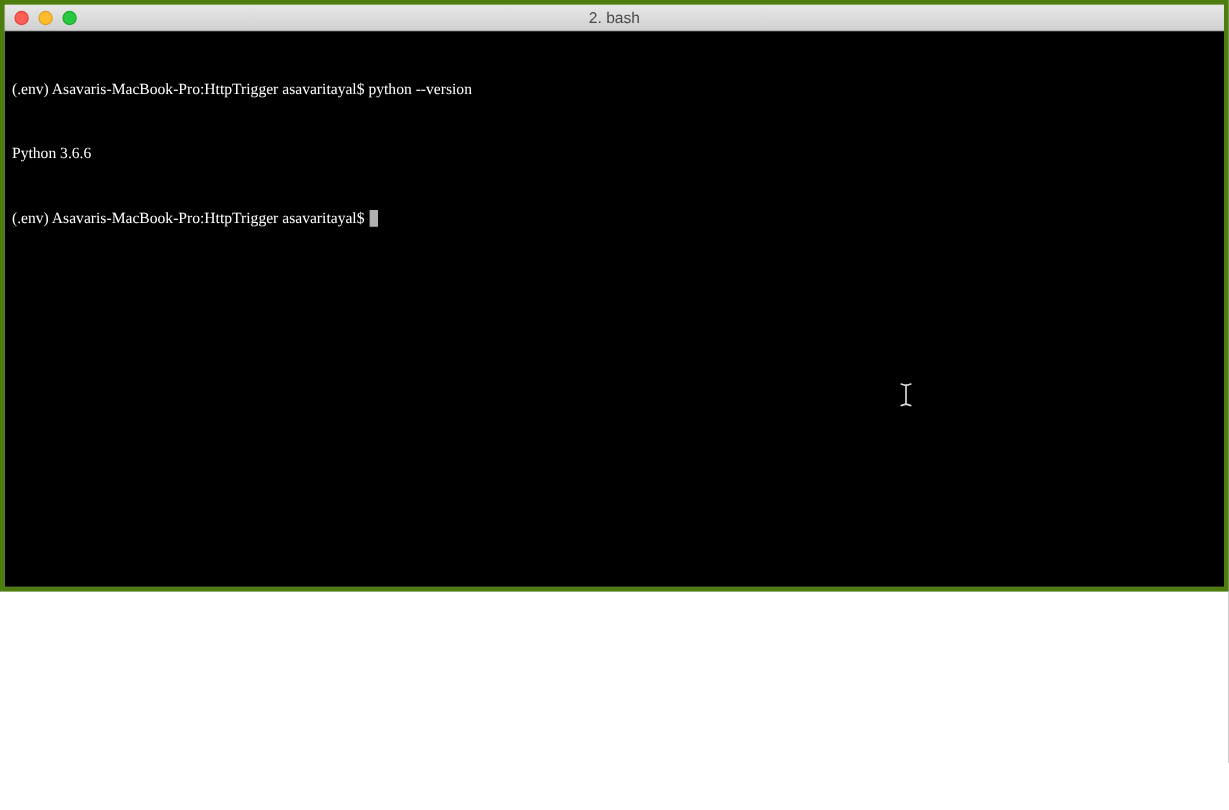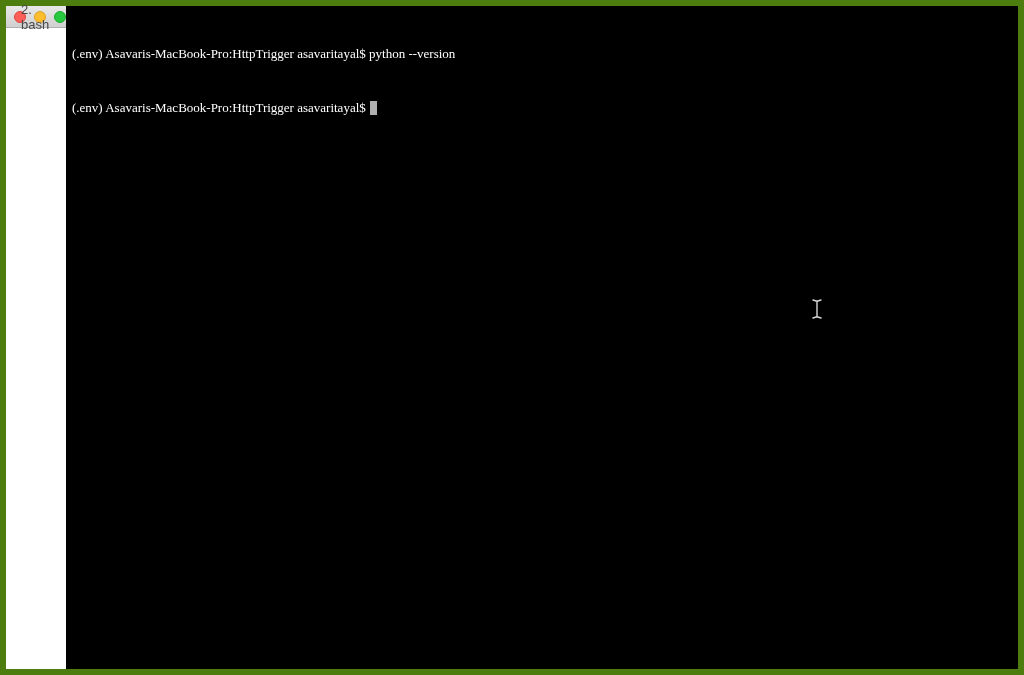--- a/index.html
+++ b/index.html
@@ -9,24 +9,24 @@
     }
     body {
       width: 1024px;
       height: 675px;
       background: #fff;
       font-family: -apple-system, BlinkMacSystemFont, sans-serif;
       overflow: hidden;
     }
     .window {
       width: 1024px;
-      height: 675px;
+      height: 493px;
       display: flex;
-      flex-direction: row;
-      border: 6px solid #4d7c0f;
+      flex-direction: column;
+      border: 4px solid #4d7c0f;
     }
     .titlebar {
       height: 22px;
       background: linear-gradient(to bottom, #e8e8e8, #d0d0d0);
       border-bottom: 1px solid #b0b0b0;
       display: flex;
       align-items: center;
       position: relative;
     }
     .traffic-lights {
@@ -93,20 +93,21 @@
   <div class="titlebar">
     <div class="traffic-lights">
       <div class="traffic-light close"></div>
       <div class="traffic-light minimize"></div>
       <div class="traffic-light zoom"></div>
     </div>
     <div class="title">2. bash</div>
   </div>
   <div class="terminal">
     <div class="line"><span>(.env) Asavaris-MacBook-Pro:HttpTrigger asavaritayal$ </span><span>python --version</span></div>
+    <div class="line">Python 3.6.6</div>
     <div class="line"><span>(.env) Asavaris-MacBook-Pro:HttpTrigger asavaritayal$ </span><span class="cursor-block"></span></div>
     <div class="text-cursor">
       <svg width="10" height="20" viewBox="0 0 10 20">
         <path d="M 1 1 L 4 2 L 5 2 L 5 18 L 4 18 L 1 19 M 9 1 L 6 2 L 5 2 M 5 18 L 6 18 L 9 19" stroke="#d8d8d8" stroke-width="1.4" fill="none" stroke-linecap="round"></path>
       </svg>
     </div>
   </div>
 </div>
 
 </body></html>

